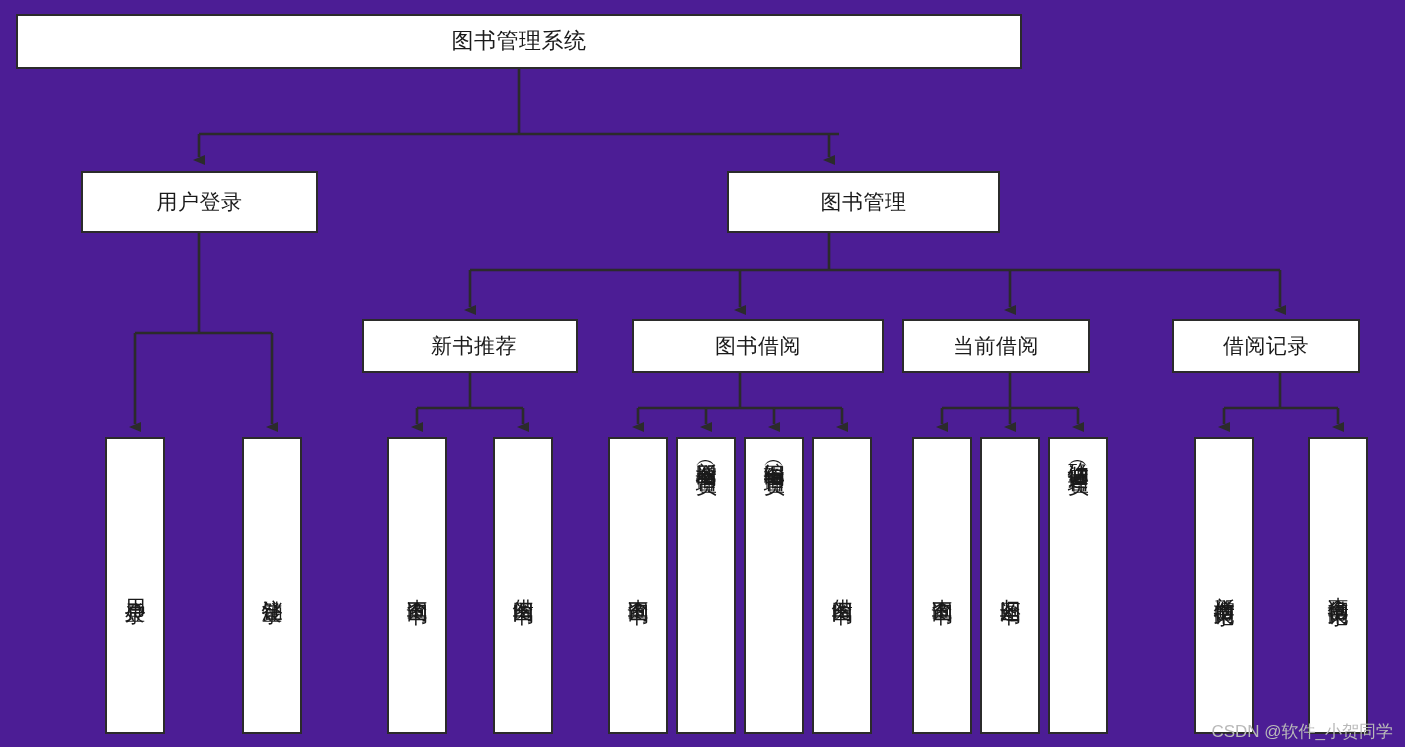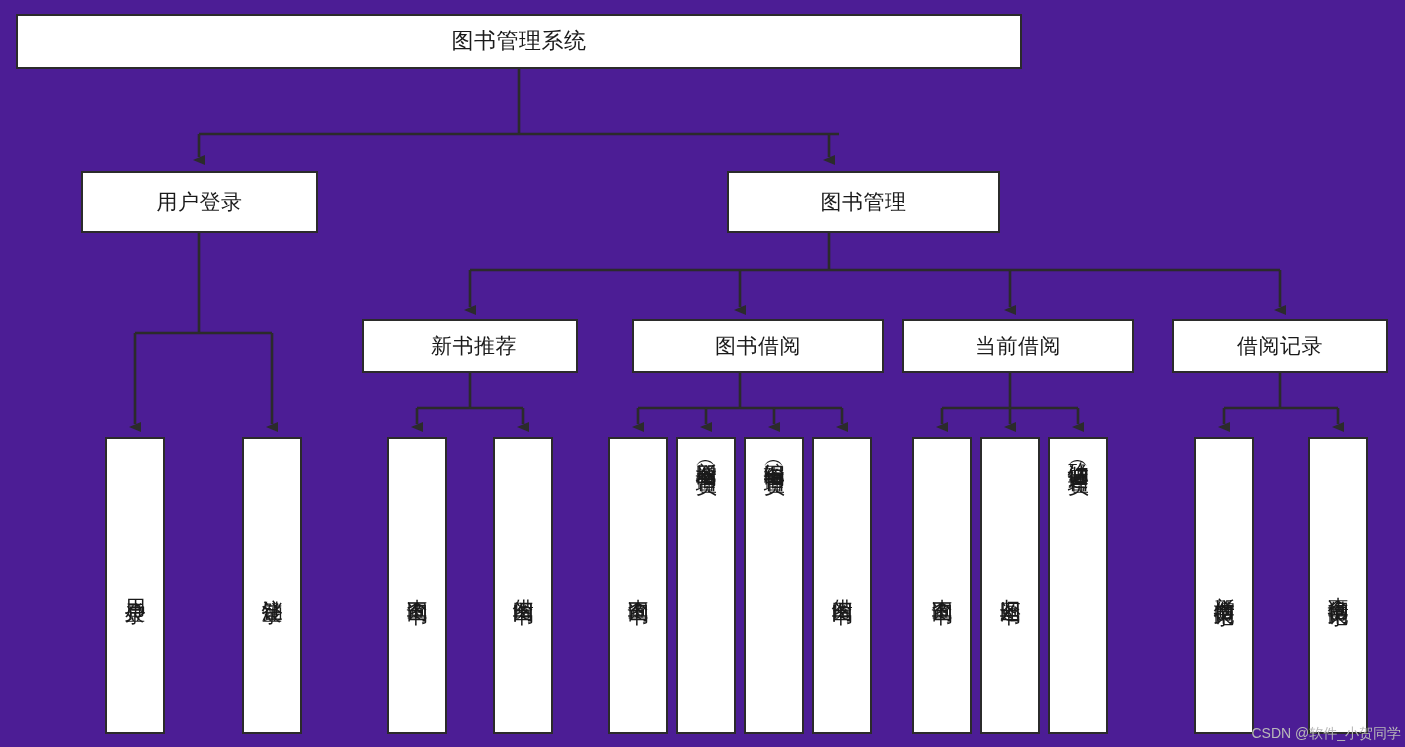--- a/index.html
+++ b/index.html
@@ -62,23 +62,23 @@
   
   .node.v.vc {
     align-items: center;
   }
   .node.v.vt {
     align-items: flex-start;
     padding-top: 6px;
   }
   #watermark {
     position: absolute;
-    right: 4px;
+    right: 12px;
     bottom: 4px;
-    font-size: 14px;
+    font-size: 17px;
     color: #b9b9b9;
     white-space: nowrap;
     pointer-events: none;
   }
 </style>
 </head>
 <body>
 
 <div id="canvas">
 
@@ -142,24 +142,24 @@
   <div class="node h" style="left:711px; top:171px; width:273px; height:62px;margin-left:16px;">
     <span class="node-label">图书管理</span>
   </div>
 
   <div class="node h" style="left:362px; top:319px; width:216px; height:54px;padding-left:8px;">
     <span class="node-label">新书推荐</span>
   </div>
   <div class="node h" style="left:632px; top:319px; width:252px; height:54px;">
     <span class="node-label">图书借阅</span>
   </div>
-  <div class="node h" style="left:902px; top:319px; width:232px; height:54px;">
+  <div class="node h" style="left:902px; top:319px; width:188px; height:54px;">
     <span class="node-label">当前借阅</span>
   </div>
-  <div class="node h" style="left:1172px; top:319px; width:216px; height:54px;">
+  <div class="node h" style="left:1172px; top:319px; width:188px; height:54px;">
     <span class="node-label">借阅记录</span>
   </div>
 
   <div class="node v vc" style="left:105px; top:437px; width:60px; height:297px;">
     <span class="node-label">用户登录</span>
   </div>
   <div class="node v vc" style="left:242px; top:437px; width:60px; height:297px;">
     <span class="node-label">注销登录</span>
   </div>
 

